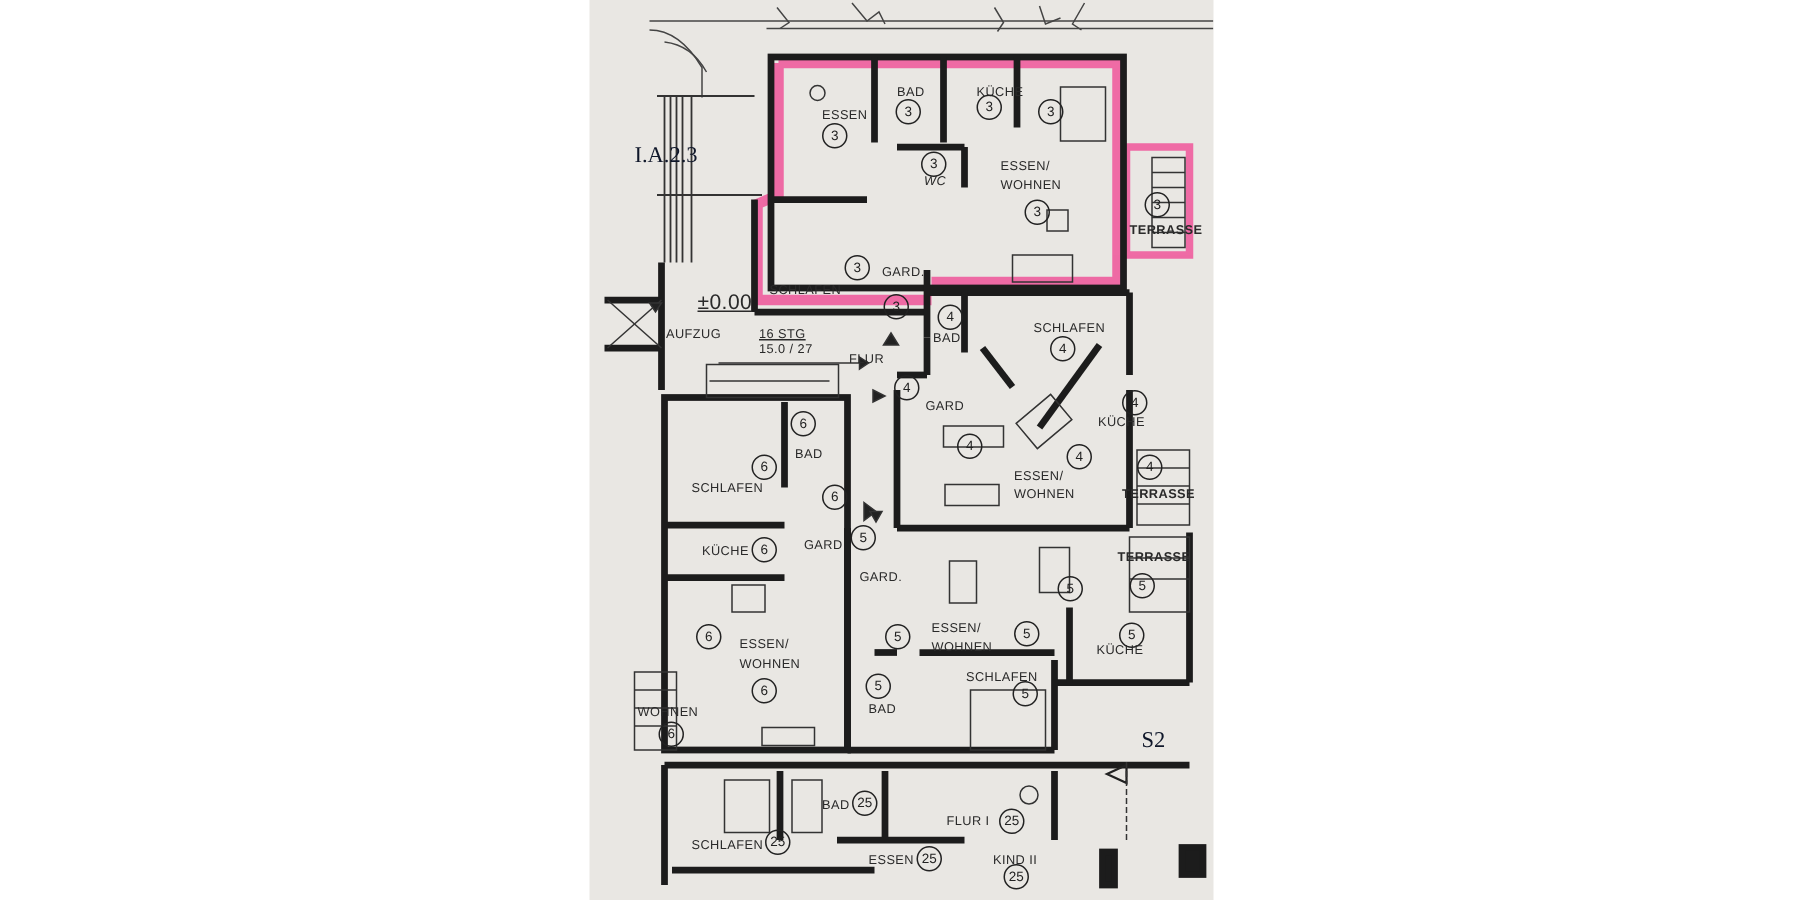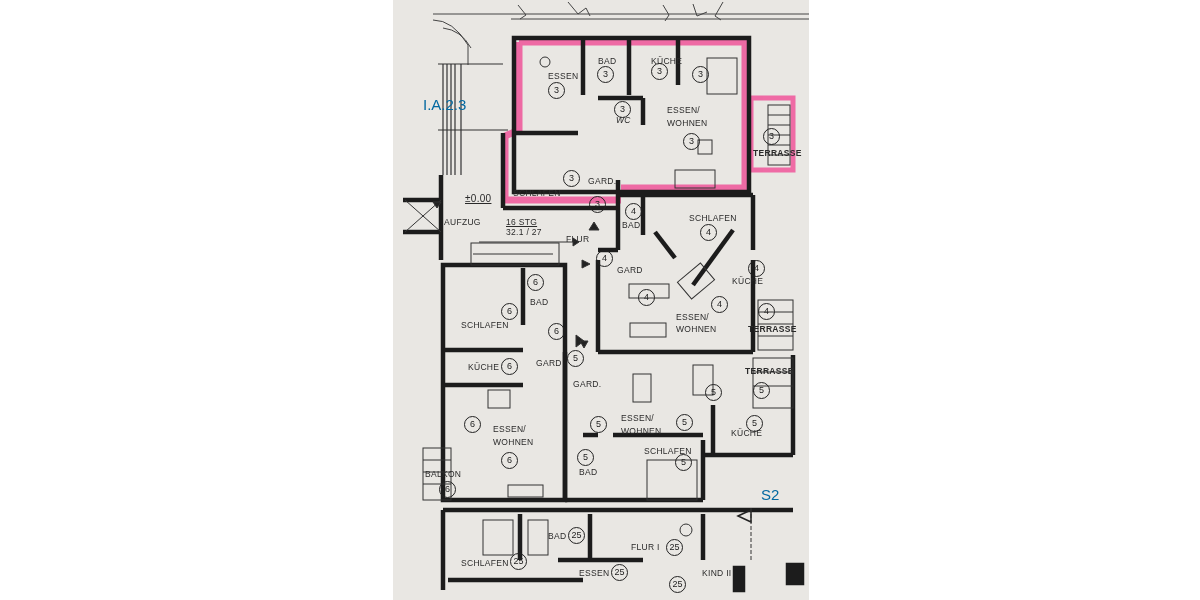--- a/index.html
+++ b/index.html
@@ -3,22 +3,22 @@
 <meta charset="utf-8">
 <style>
   html, body { margin:0; padding:0; }
   body { width:1200px; height:600px; background:#ffffff; position:relative; overflow:hidden;
          font-family:"Liberation Sans", sans-serif; }
   #sheet { position:absolute; left:393px; top:0; width:416px; height:600px; background:#e9e7e3; overflow:hidden; }
   #sheet svg { position:absolute; left:0; top:0; }
   .lbl { position:absolute; font-size:8.5px; color:#2a2a2a; letter-spacing:0.3px; white-space:nowrap; }
   .num { position:absolute; width:15px; height:15px; border:1.3px solid #222; border-radius:50%;
          font-size:9px; line-height:15px; text-align:center; color:#222; background:transparent; }
-  .big { font-size:15px; color:#0369a1; letter-spacing:0; }
-  .mid { font-size:10px;text-decoration:underline; }
+  .big { font-size:15px; color:#0f172a; letter-spacing:0;font-family:Liberation Serif, serif; }
+  .mid { font-size:14px;text-decoration:underline; }
 </style>
 </head>
 <body>
 
 <div id="sheet">
   <svg width="416" height="600" viewBox="0 0 416 600">
 
     <g stroke="#444" fill="none" stroke-width="1">
       <line x1="40" y1="14" x2="416" y2="14"></line>
       <line x1="118" y1="19" x2="416" y2="19"></line>
@@ -146,21 +146,21 @@
       <line x1="358" y1="508" x2="358" y2="560" stroke-dasharray="4,2"></line>
     </g>
   </svg>
 
   <div class="lbl big" style="left:30px;top:96px;">I.A.2.3</div>
   <div class="lbl big" style="left:368px;top:486px;">S2</div>
 
   <div class="lbl mid" style="left:72px;top:193px;">±0.00</div>
   <div class="lbl" style="left:51px;top:217px;">AUFZUG</div>
   <div class="lbl" style="left:113px;top:217px;text-decoration:underline;">16 STG</div>
-  <div class="lbl" style="left:113px;top:227px;">32.1 / 27</div>
+  <div class="lbl" style="left:113px;top:227px;">15.0 / 27</div>
   <div class="lbl" style="left:173px;top:234px;">FLUR</div>
 
   <div class="lbl" style="left:155px;top:71px;">ESSEN</div>
   <div class="num" style="left:155px;top:82px;">3</div>
   <div class="lbl" style="left:205px;top:56px;">BAD</div>
   <div class="num" style="left:204px;top:66px;">3</div>
   <div class="lbl" style="left:258px;top:56px;">KÜCHE</div>
   <div class="num" style="left:258px;top:63px;">3</div>
   <div class="num" style="left:221px;top:101px;">3</div>
   <div class="lbl" style="left:223px;top:115px;font-style:italic;">WC</div>
@@ -192,21 +192,21 @@
   <div class="lbl" style="left:137px;top:297px;">BAD</div>
   <div class="num" style="left:108px;top:303px;">6</div>
   <div class="lbl" style="left:68px;top:320px;">SCHLAFEN</div>
   <div class="lbl" style="left:75px;top:362px;">KÜCHE</div>
   <div class="num" style="left:108px;top:358px;">6</div>
   <div class="num" style="left:155px;top:323px;">6</div>
   <div class="lbl" style="left:143px;top:358px;">GARD</div>
   <div class="num" style="left:71px;top:416px;">6</div>
   <div class="lbl" style="left:100px;top:423px;width:50px;white-space:normal;line-height:13px;">ESSEN/ WOHNEN</div>
   <div class="num" style="left:108px;top:452px;">6</div>
-  <div class="lbl" style="left:32px;top:469px;">BALKON</div>
+  <div class="lbl" style="left:32px;top:469px;">WOHNEN</div>
   <div class="num" style="left:46px;top:481px;">6</div>
 
   <div class="num" style="left:174px;top:350px;">5</div>
   <div class="lbl" style="left:180px;top:379px;">GARD.</div>
   <div class="num" style="left:197px;top:416px;">5</div>
   <div class="lbl" style="left:228px;top:412px;width:52px;white-space:normal;line-height:13px;">ESSEN/ WOHNEN</div>
   <div class="num" style="left:283px;top:414px;">5</div>
   <div class="num" style="left:312px;top:384px;">5</div>
   <div class="lbl" style="left:352px;top:366px;font-weight:bold;">TERRASSE</div>
   <div class="num" style="left:360px;top:382px;">5</div>
@@ -218,15 +218,15 @@
   <div class="num" style="left:282px;top:454px;">5</div>
 
   <div class="lbl" style="left:68px;top:558px;">SCHLAFEN</div>
   <div class="num" style="left:117px;top:553px;">25</div>
   <div class="lbl" style="left:155px;top:531px;">BAD</div>
   <div class="num" style="left:175px;top:527px;">25</div>
   <div class="lbl" style="left:238px;top:542px;">FLUR I</div>
   <div class="num" style="left:273px;top:539px;">25</div>
   <div class="lbl" style="left:186px;top:568px;">ESSEN</div>
   <div class="num" style="left:218px;top:564px;">25</div>
-  <div class="lbl" style="left:269px;top:568px;margin-left:40px;">KIND II</div>
+  <div class="lbl" style="left:269px;top:568px;">KIND II</div>
   <div class="num" style="left:276px;top:576px;">25</div>
 </div>
 
 </body></html>

